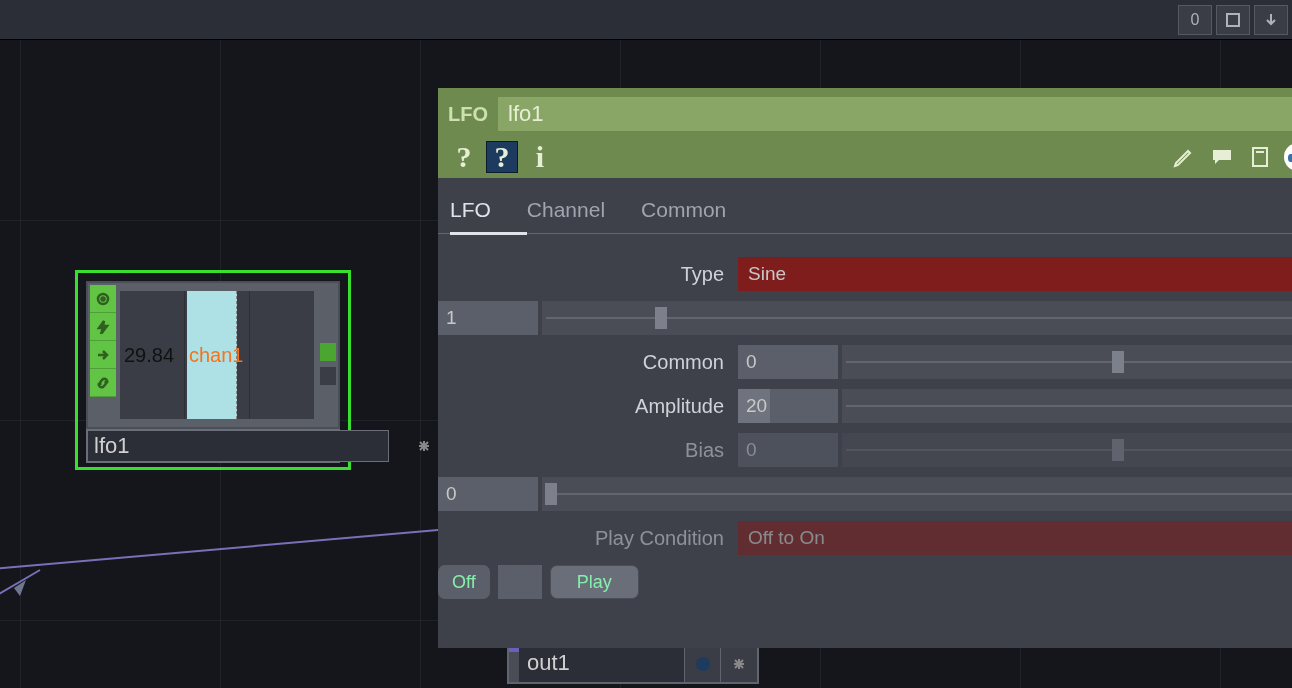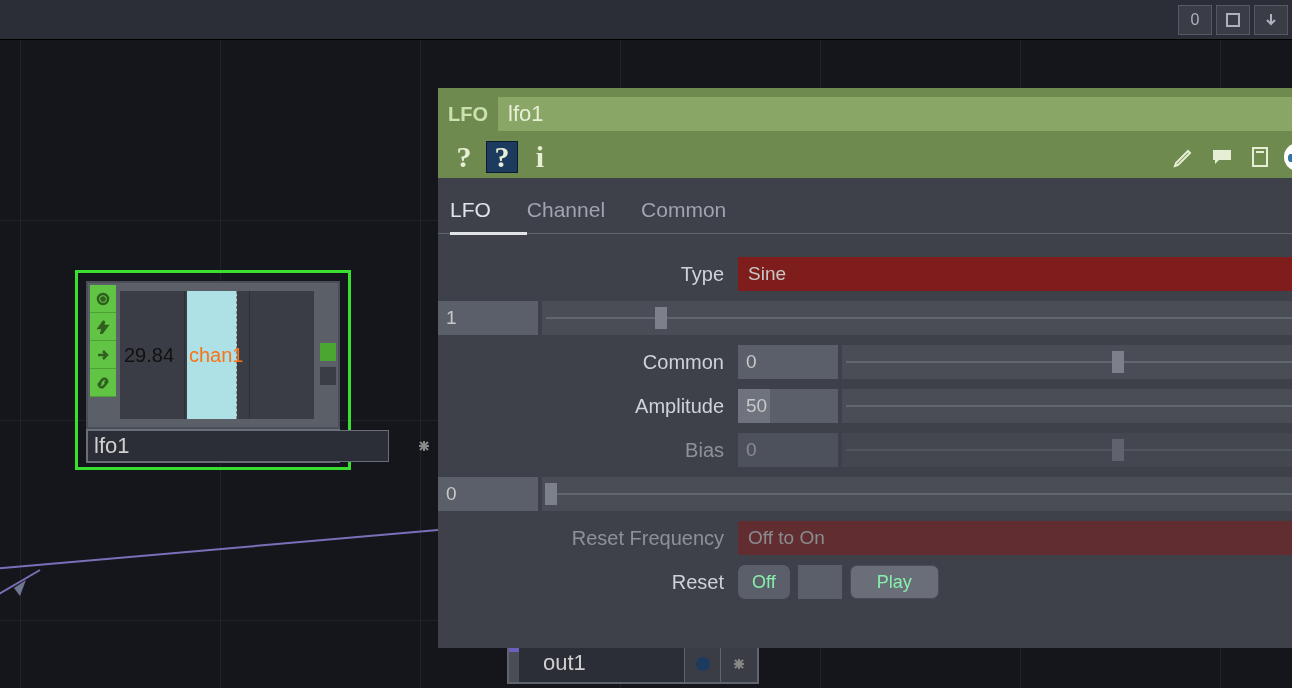--- a/index.html
+++ b/index.html
@@ -94,21 +94,21 @@
   
   .node-out {
     position: absolute; left: 507px; top: 604px; width: 252px; height: 40px;
     border: 2px solid #5f646f; background: #3a3d46;
     display: flex; align-items: center;
   }
   .node-out .bar { width: 10px; height: 100%; background: #4a4d55; }
   .node-out .bar.wire-in { background: linear-gradient(to bottom,#6c5fbe 0 6px,#4a4d55 6px); }
   .node-out .name {
     flex: 1; background: #2b2e36; height: 100%; border-right: 1px solid #5f646f;
-    color: #d0d0d0; font-size: 22px; padding: 4px 24px;
+    color: #d0d0d0; font-size: 22px; padding: 4px 8px;
   }
   .node-out .dot-box {
     width: 36px; height: 100%; display: flex; align-items: center; justify-content: center;
     border-right: 1px solid #5f646f;
   }
   .node-out .dot { width: 14px; height: 14px; border-radius: 50%; background: #1d3a5f; }
   .node-out .plus-box {
     width: 36px; height: 100%; display: flex; align-items: center; justify-content: center;
   }
   .node-out svg { width: 14px; height: 14px; stroke: #888; stroke-width: 2; fill: none; }
@@ -387,21 +387,21 @@
           <div class="slider">
               <div class="track"></div>
               <div class="thumb" style="left: calc(50% - 6px);"></div>
             </div>
         </div>
       </div>
 
       <div class="prow">
         <div class="plabel">Amplitude</div>
         <div class="pfield numslider">
-          <div class="num wide">50</div>
+          <div class="num wide">20</div>
           <div class="slider">
               <div class="track"></div>
               <div class="thumb" style="left: calc(99% - 6px);"></div>
             </div>
         </div>
       </div>
 
       <div class="prow disabled">
         <div class="plabel">Bias</div>
         <div class="pfield numslider">
@@ -417,31 +417,30 @@
         <div class="pfield numslider">
           <div class="num">0</div>
           <div class="slider">
               <div class="track"></div>
               <div class="thumb" style="left: calc(1% - 6px);"></div>
             </div>
         </div>
       </div>
 
       <div class="prow disabled">
-        <div class="plabel">Reset Frequency</div>
+        <div class="plabel">Play Condition</div>
         <div class="pfield">
           <div class="dropdown">
             <span>Off to On</span>
             <div class="chev"></div>
           </div>
         </div>
       </div>
 
       <div class="prow reset-row">
-        <div class="plabel">Reset</div>
         <div class="pfield">
           <div class="btn">Off</div>
           <div class="gap"></div>
           <div class="btn pulse">Play</div>
         </div>
       </div>
 
     </div>
   </div>
 

